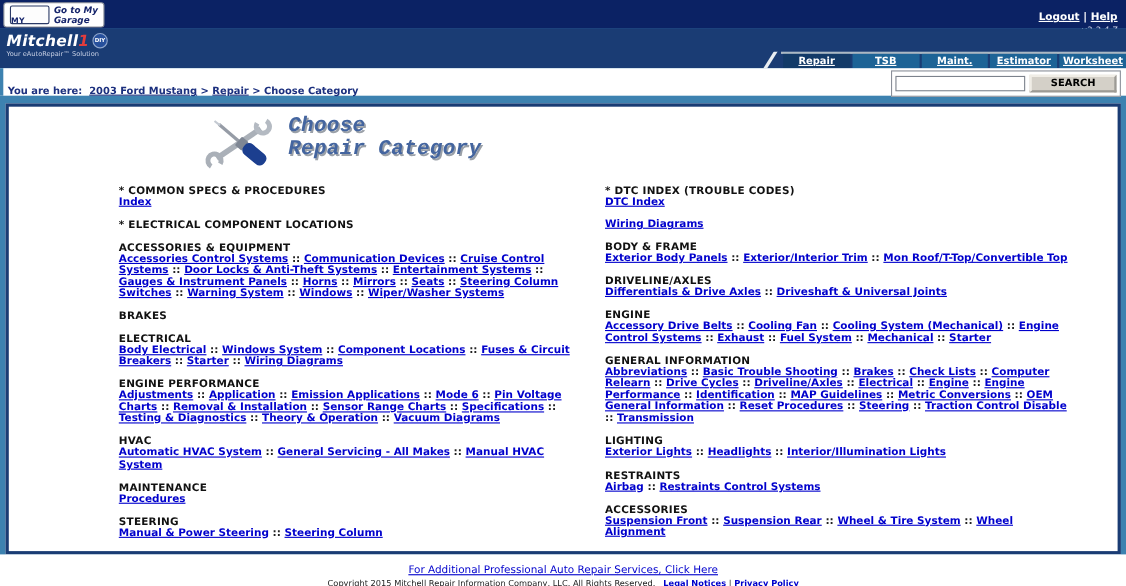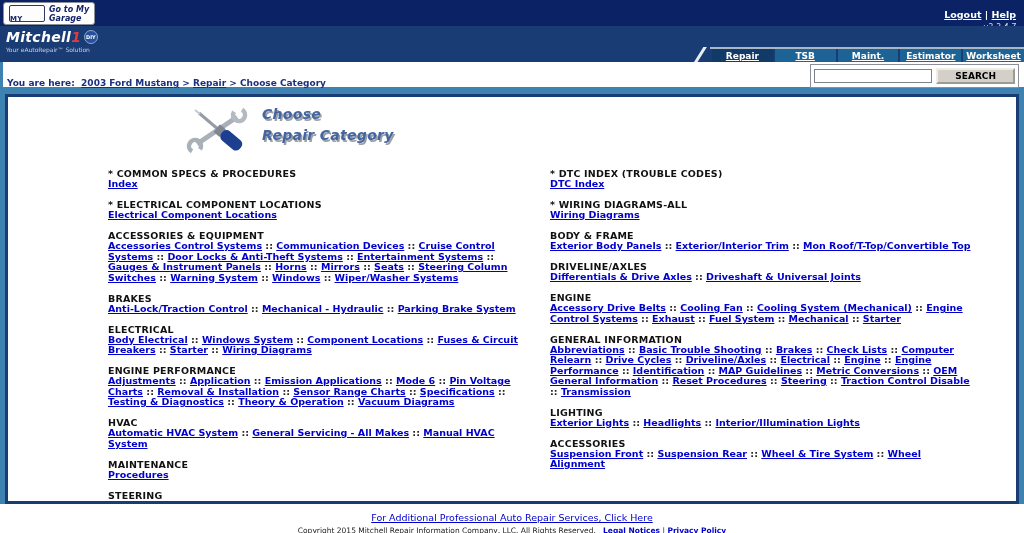--- a/index.html
+++ b/index.html
@@ -44,22 +44,22 @@
   .crumbs a { color:#1b2f7e; text-decoration:underline; cursor:pointer; }
   .crumb-sep { color:#1b2f7e; }
   .searchbox { position:absolute; right:5px; top:2px; border:1px solid #8a8f99; background:#fff; padding:3px 3px; display:flex; gap:4px; align-items:center; }
   .searchbox input { width:118px; height:14px; border:1px solid #7c828c; font-size:9px; padding:0 2px; font-family:"DejaVu Sans",sans-serif; }
   .searchbox button { font-size:9px; font-weight:bold; color:#000; background:#d4d0c8; border:2px outset #f0ede6;
     height:16px; padding:0 17px; font-family:"DejaVu Sans",sans-serif; cursor:pointer; }
 
   
   .contentbox { margin:7px 5px 0 5px; height:410px; background:#fff; border:3px solid var(--navy2,#1A3C74); overflow:hidden; }
   .page-header { display:flex; align-items:flex-start; gap:14px; margin:7px 0 0 178px; height:52px; }
-  .page-title { font-size:14px; font-weight:bold; font-style:italic; color:var(--titleblue,#44659F);
-    line-height:21px; text-shadow:1.5px 1.5px 0 #9aa0a8; letter-spacing:0.3px; }
+  .page-title { font-size:19px; font-weight:bold; font-style:italic; color:var(--titleblue,#44659F);
+    line-height:21px; text-shadow:1.5px 1.5px 0 #9aa0a8; letter-spacing:0.3px;font-family:Liberation Mono, monospace; }
 
   
   .columns { display:flex; gap:20px; margin:12px 0 0 100px; }
   .col { width:422px; }
   .section { margin-bottom:9.5px; }
   .cat-heading { font-size:9.5px; font-weight:bold; color:#111; line-height:11px; letter-spacing:0.2px; }
   .cat-links { font-size:9.5px; line-height:10.5px; }
   .cat-links a { color:var(--linkblue,#0000CC); font-weight:bold; text-decoration:underline; cursor:pointer; }
   .cat-links .sep { color:#222; font-weight:bold; }
 
@@ -153,29 +153,27 @@
     </div>
 
     <div class="columns">
       <div class="col">
           <div class="section">
             <div class="cat-heading">* COMMON SPECS &amp; PROCEDURES</div>
             <div class="cat-links"><a>Index</a></div>
           </div>
           <div class="section">
             <div class="cat-heading">* ELECTRICAL COMPONENT LOCATIONS</div>
-            <div class="cat-links"><a>Electrical Component Locations</a></div>
           </div>
           <div class="section">
             <div class="cat-heading">ACCESSORIES &amp; EQUIPMENT</div>
             <div class="cat-links"><a>Accessories Control Systems</a><span class="sep"> :: </span><a>Communication Devices</a><span class="sep"> :: </span><a>Cruise Control Systems</a><span class="sep"> :: </span><a>Door Locks &amp; Anti-Theft Systems</a><span class="sep"> :: </span><a>Entertainment Systems</a><span class="sep"> :: </span><a>Gauges &amp; Instrument Panels</a><span class="sep"> :: </span><a>Horns</a><span class="sep"> :: </span><a>Mirrors</a><span class="sep"> :: </span><a>Seats</a><span class="sep"> :: </span><a>Steering Column Switches</a><span class="sep"> :: </span><a>Warning System</a><span class="sep"> :: </span><a>Windows</a><span class="sep"> :: </span><a>Wiper/Washer Systems</a></div>
           </div>
           <div class="section">
             <div class="cat-heading">BRAKES</div>
-            <div class="cat-links"><a>Anti-Lock/Traction Control</a><span class="sep"> :: </span><a>Mechanical - Hydraulic</a><span class="sep"> :: </span><a>Parking Brake System</a></div>
           </div>
           <div class="section">
             <div class="cat-heading">ELECTRICAL</div>
             <div class="cat-links"><a>Body Electrical</a><span class="sep"> :: </span><a>Windows System</a><span class="sep"> :: </span><a>Component Locations</a><span class="sep"> :: </span><a>Fuses &amp; Circuit Breakers</a><span class="sep"> :: </span><a>Starter</a><span class="sep"> :: </span><a>Wiring Diagrams</a></div>
           </div>
           <div class="section">
             <div class="cat-heading">ENGINE PERFORMANCE</div>
             <div class="cat-links"><a>Adjustments</a><span class="sep"> :: </span><a>Application</a><span class="sep"> :: </span><a>Emission Applications</a><span class="sep"> :: </span><a>Mode 6</a><span class="sep"> :: </span><a>Pin Voltage Charts</a><span class="sep"> :: </span><a>Removal &amp; Installation</a><span class="sep"> :: </span><a>Sensor Range Charts</a><span class="sep"> :: </span><a>Specifications</a><span class="sep"> :: </span><a>Testing &amp; Diagnostics</a><span class="sep"> :: </span><a>Theory &amp; Operation</a><span class="sep"> :: </span><a>Vacuum Diagrams</a></div>
           </div>
           <div class="section">
@@ -190,21 +188,20 @@
             <div class="cat-heading">STEERING</div>
             <div class="cat-links"><a>Manual &amp; Power Steering</a><span class="sep"> :: </span><a>Steering Column</a></div>
           </div>
         </div>
       <div class="col">
           <div class="section">
             <div class="cat-heading">* DTC INDEX (TROUBLE CODES)</div>
             <div class="cat-links"><a>DTC Index</a></div>
           </div>
           <div class="section">
-            <div class="cat-heading">* WIRING DIAGRAMS-ALL</div>
             <div class="cat-links"><a>Wiring Diagrams</a></div>
           </div>
           <div class="section">
             <div class="cat-heading">BODY &amp; FRAME</div>
             <div class="cat-links"><a>Exterior Body Panels</a><span class="sep"> :: </span><a>Exterior/Interior Trim</a><span class="sep"> :: </span><a>Mon Roof/T-Top/Convertible Top</a></div>
           </div>
           <div class="section">
             <div class="cat-heading">DRIVELINE/AXLES</div>
             <div class="cat-links"><a>Differentials &amp; Drive Axles</a><span class="sep"> :: </span><a>Driveshaft &amp; Universal Joints</a></div>
           </div>
@@ -212,20 +209,24 @@
             <div class="cat-heading">ENGINE</div>
             <div class="cat-links"><a>Accessory Drive Belts</a><span class="sep"> :: </span><a>Cooling Fan</a><span class="sep"> :: </span><a>Cooling System (Mechanical)</a><span class="sep"> :: </span><a>Engine Control Systems</a><span class="sep"> :: </span><a>Exhaust</a><span class="sep"> :: </span><a>Fuel System</a><span class="sep"> :: </span><a>Mechanical</a><span class="sep"> :: </span><a>Starter</a></div>
           </div>
           <div class="section">
             <div class="cat-heading">GENERAL INFORMATION</div>
             <div class="cat-links"><a>Abbreviations</a><span class="sep"> :: </span><a>Basic Trouble Shooting</a><span class="sep"> :: </span><a>Brakes</a><span class="sep"> :: </span><a>Check Lists</a><span class="sep"> :: </span><a>Computer Relearn</a><span class="sep"> :: </span><a>Drive Cycles</a><span class="sep"> :: </span><a>Driveline/Axles</a><span class="sep"> :: </span><a>Electrical</a><span class="sep"> :: </span><a>Engine</a><span class="sep"> :: </span><a>Engine Performance</a><span class="sep"> :: </span><a>Identification</a><span class="sep"> :: </span><a>MAP Guidelines</a><span class="sep"> :: </span><a>Metric Conversions</a><span class="sep"> :: </span><a>OEM General Information</a><span class="sep"> :: </span><a>Reset Procedures</a><span class="sep"> :: </span><a>Steering</a><span class="sep"> :: </span><a>Traction Control Disable</a><span class="sep"> :: </span><a>Transmission</a></div>
           </div>
           <div class="section">
             <div class="cat-heading">LIGHTING</div>
             <div class="cat-links"><a>Exterior Lights</a><span class="sep"> :: </span><a>Headlights</a><span class="sep"> :: </span><a>Interior/Illumination Lights</a></div>
+          </div>
+          <div class="section">
+            <div class="cat-heading">RESTRAINTS</div>
+            <div class="cat-links"><a>Airbag</a><span class="sep"> :: </span><a>Restraints Control Systems</a></div>
           </div>
           <div class="section">
             <div class="cat-heading">ACCESSORIES</div>
             <div class="cat-links"><a>Suspension Front</a><span class="sep"> :: </span><a>Suspension Rear</a><span class="sep"> :: </span><a>Wheel &amp; Tire System</a><span class="sep"> :: </span><a>Wheel Alignment</a></div>
           </div>
         </div>
     </div>
   </div>
 
   <div class="footer">

